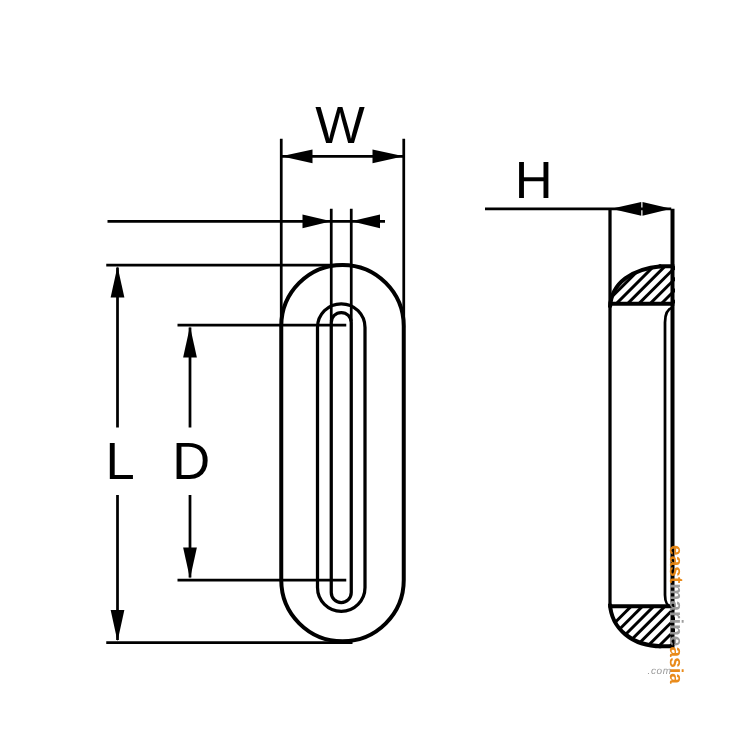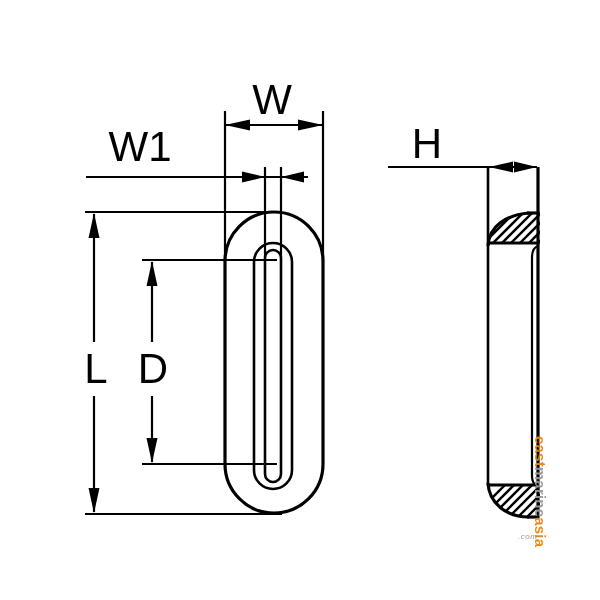--- a/index.html
+++ b/index.html
@@ -125,21 +125,20 @@
     </g>
 
     <g>
       <line x1="388" y1="167" x2="537" y2="167" class="ln"></line>
       <polygon points="489,167 513,161.5 513,172.5" class="ar"></polygon>
       <polygon points="537,167 514,161.5 514,172.5" class="ar"></polygon>
     </g>
   </svg>
 
   <div class="dim-label" style="left:272px;top:79px;">W</div>
-  <div class="dim-label" style="left:140px;top:126px;">W1</div>
   <div class="dim-label" style="left:427px;top:123px;">H</div>
   <div class="dim-label" style="left:96px;top:348px;">L</div>
   <div class="dim-label" style="left:153px;top:348px;">D</div>
 
   <div class="wm"><span class="wm-o">east</span><span class="wm-g">marine</span><span class="wm-o">asia</span></div>
   <div class="wm-com">.com</div>
 
 </div>
 
 </body></html>

